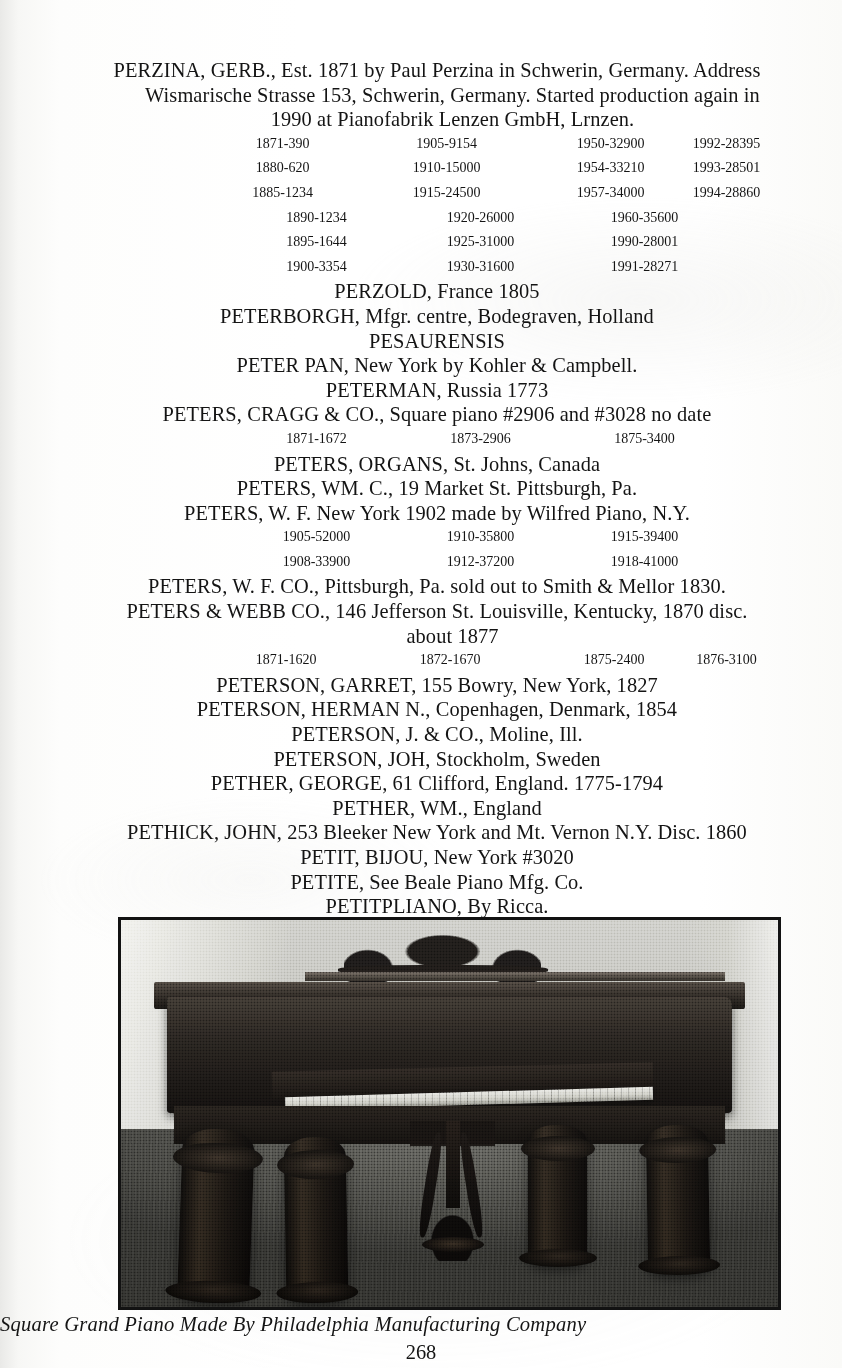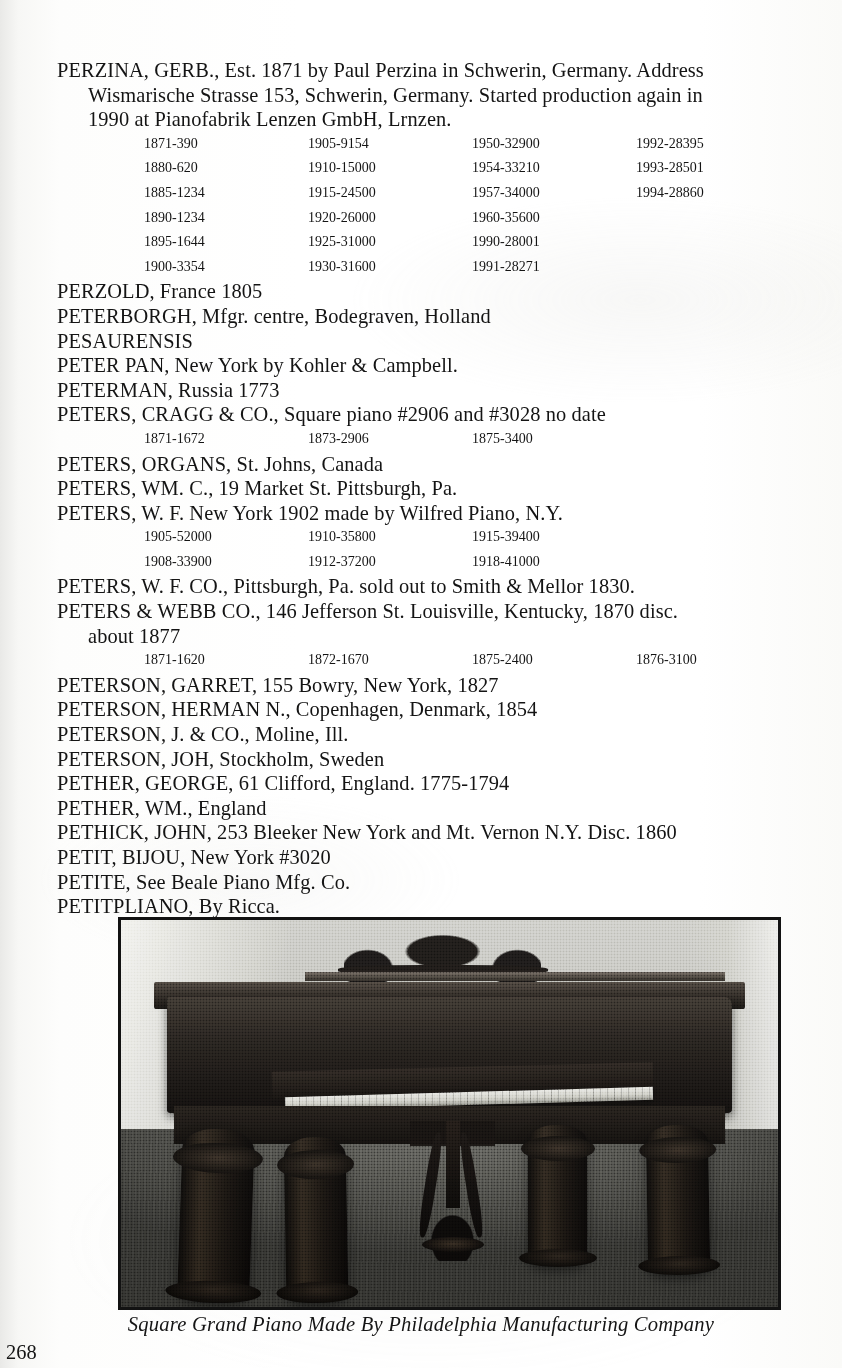--- a/index.html
+++ b/index.html
@@ -29,20 +29,21 @@
       radial-gradient(ellipse 300px 120px at 250px 880px, rgba(208,208,202,.30), rgba(255,255,255,0) 72%),
       radial-gradient(ellipse 500px 200px at 430px 1240px, rgba(205,205,200,.25), rgba(255,255,255,0) 75%);
   }
 
   
   .text-col {
     position: absolute;
     left: 57px;
     top: 58px;
     width: 760px;
+    text-align: center;
   }
 
   .entry {
     font-size: 20.4px;
     line-height: 24.6px;
     letter-spacing: .1px;
     white-space: nowrap;
   }
   .entry .cont {
     display: block;
@@ -224,33 +225,33 @@
     position: absolute; inset: 0;
     pointer-events: none;
     background: linear-gradient(to bottom, rgba(255,255,255,.06), rgba(0,0,0,.10));
   }
 
   
   .caption {
     position: absolute;
     left: 0; right: 0;
     top: 1313px;
-    text-align: center;
+    text-align: left;
     font-style: italic;
     font-size: 20.6px;
     letter-spacing: .2px;
     color: #151515;
   }
   .folio {
     position: absolute;
     left: 0; right: 0;
     top: 1341px;
+    text-align: center;
     font-size: 20.4px;
     color: #151515;
-    margin-left: 6px;
   }
 </style>
 </head>
 <body>
 
 <div class="scan-noise"></div>
 
 <div class="text-col">
     <div class="entry"><span>PERZINA, GERB., Est. 1871 by Paul Perzina in Schwerin, Germany.  Address</span><span class="cont">Wismarische Strasse 153, Schwerin, Germany.  Started production again in</span><span class="cont">1990 at Pianofabrik Lenzen GmbH, Lrnzen.</span></div>
     <div class="serials"><span class="cell">1871-390</span><span class="cell">1905-9154</span><span class="cell">1950-32900</span><span class="cell">1992-28395</span></div>

